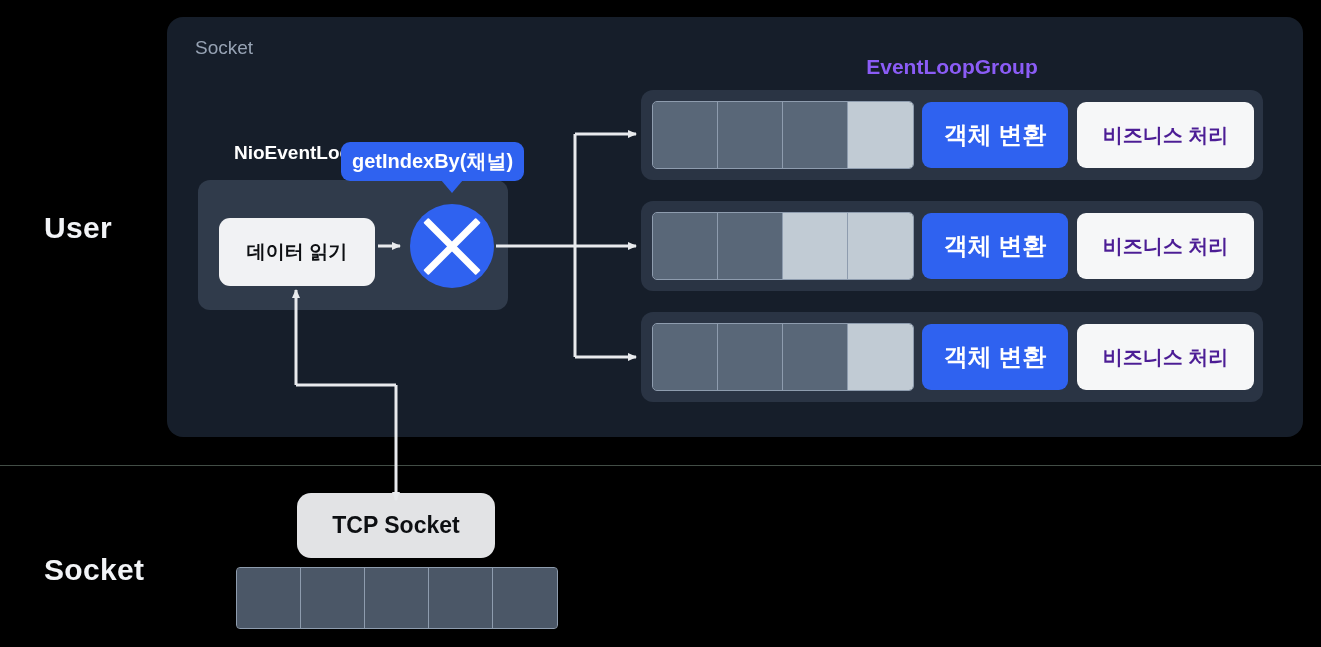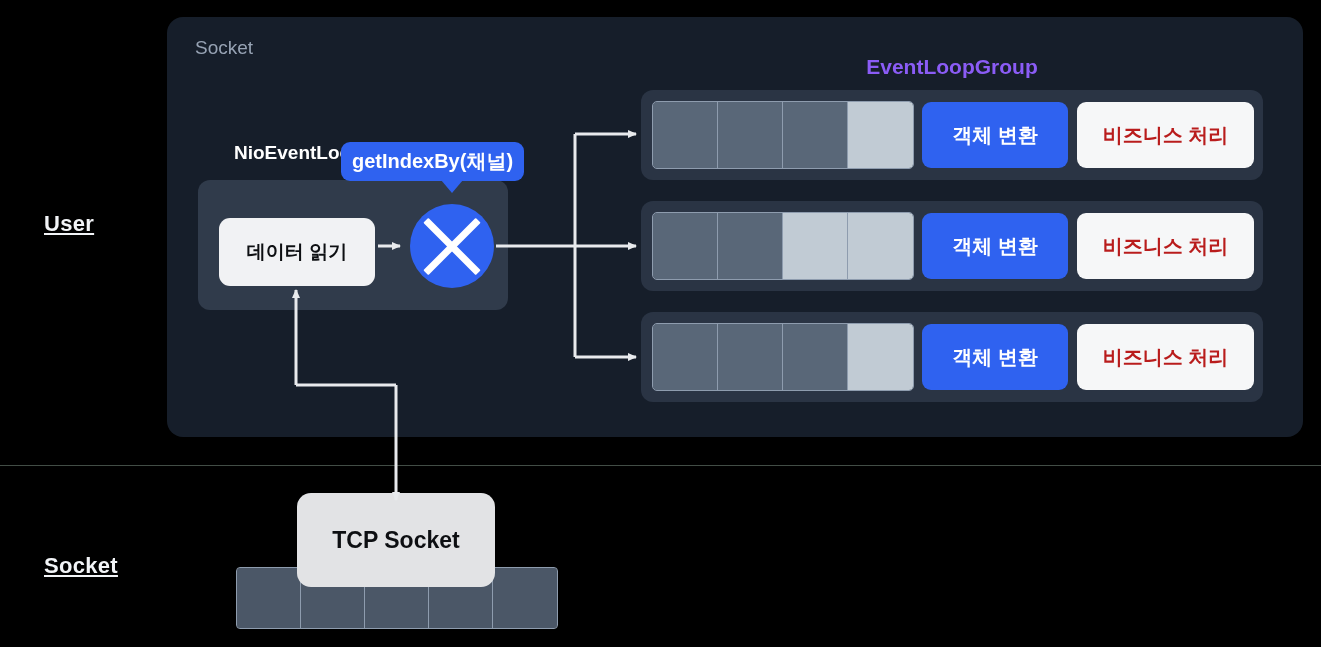--- a/index.html
+++ b/index.html
@@ -19,25 +19,24 @@
     left: 0; top: 0;
     width: 1321px;
     height: 647px;
     background: #000000;
   }
 
   
   .layer-label {
     position: absolute;
     color: #f2f4f7;
-    font-size: 22px;
+    font-size: 30px;
     font-weight: 700;
     letter-spacing: 0.3px;
     white-space: nowrap;
-    text-decoration: underline;
   }
   #user-label  { left: 44px;  top: 211px; }
   #kernel-label{ left: 44px;  top: 553px; }
 
   
   .divider {
     position: absolute;
     left: 0;
     top: 465px;
     width: 1321px;
@@ -211,49 +210,49 @@
     align-items: center;
     justify-content: center;
     box-sizing: border-box;
     white-space: nowrap;
   }
   .pill.convert {
     width: 146px;
     margin-left: 9px;
     background: #2f62f0;
     color: #ffffff;
-    font-size: 20px;
+    font-size: 24px;
     font-weight: 700;
   }
   .pill.business {
     width: 177px;
     margin-left: 9px;
     background: #f6f7f8;
-    color: #b91c1c;
+    color: #4c1d95;
     font-size: 20px;
     font-weight: 700;
   }
 
   
   #connectors {
     position: absolute;
     left: 0; top: 0;
     width: 1321px;
     height: 647px;
     z-index: 5;
     pointer-events: none;
   }
 
   
   #tcp-socket-box {
     position: absolute;
     left: 297px;
     top: 493px;
     width: 198px;
-    height: 94px;
+    height: 65px;
     background: #e2e3e5;
     border-radius: 14px;
     display: flex;
     align-items: center;
     justify-content: center;
     z-index: 4;
   }
   #tcp-socket-label {
     color: #0d0f12;
     font-size: 23px;

